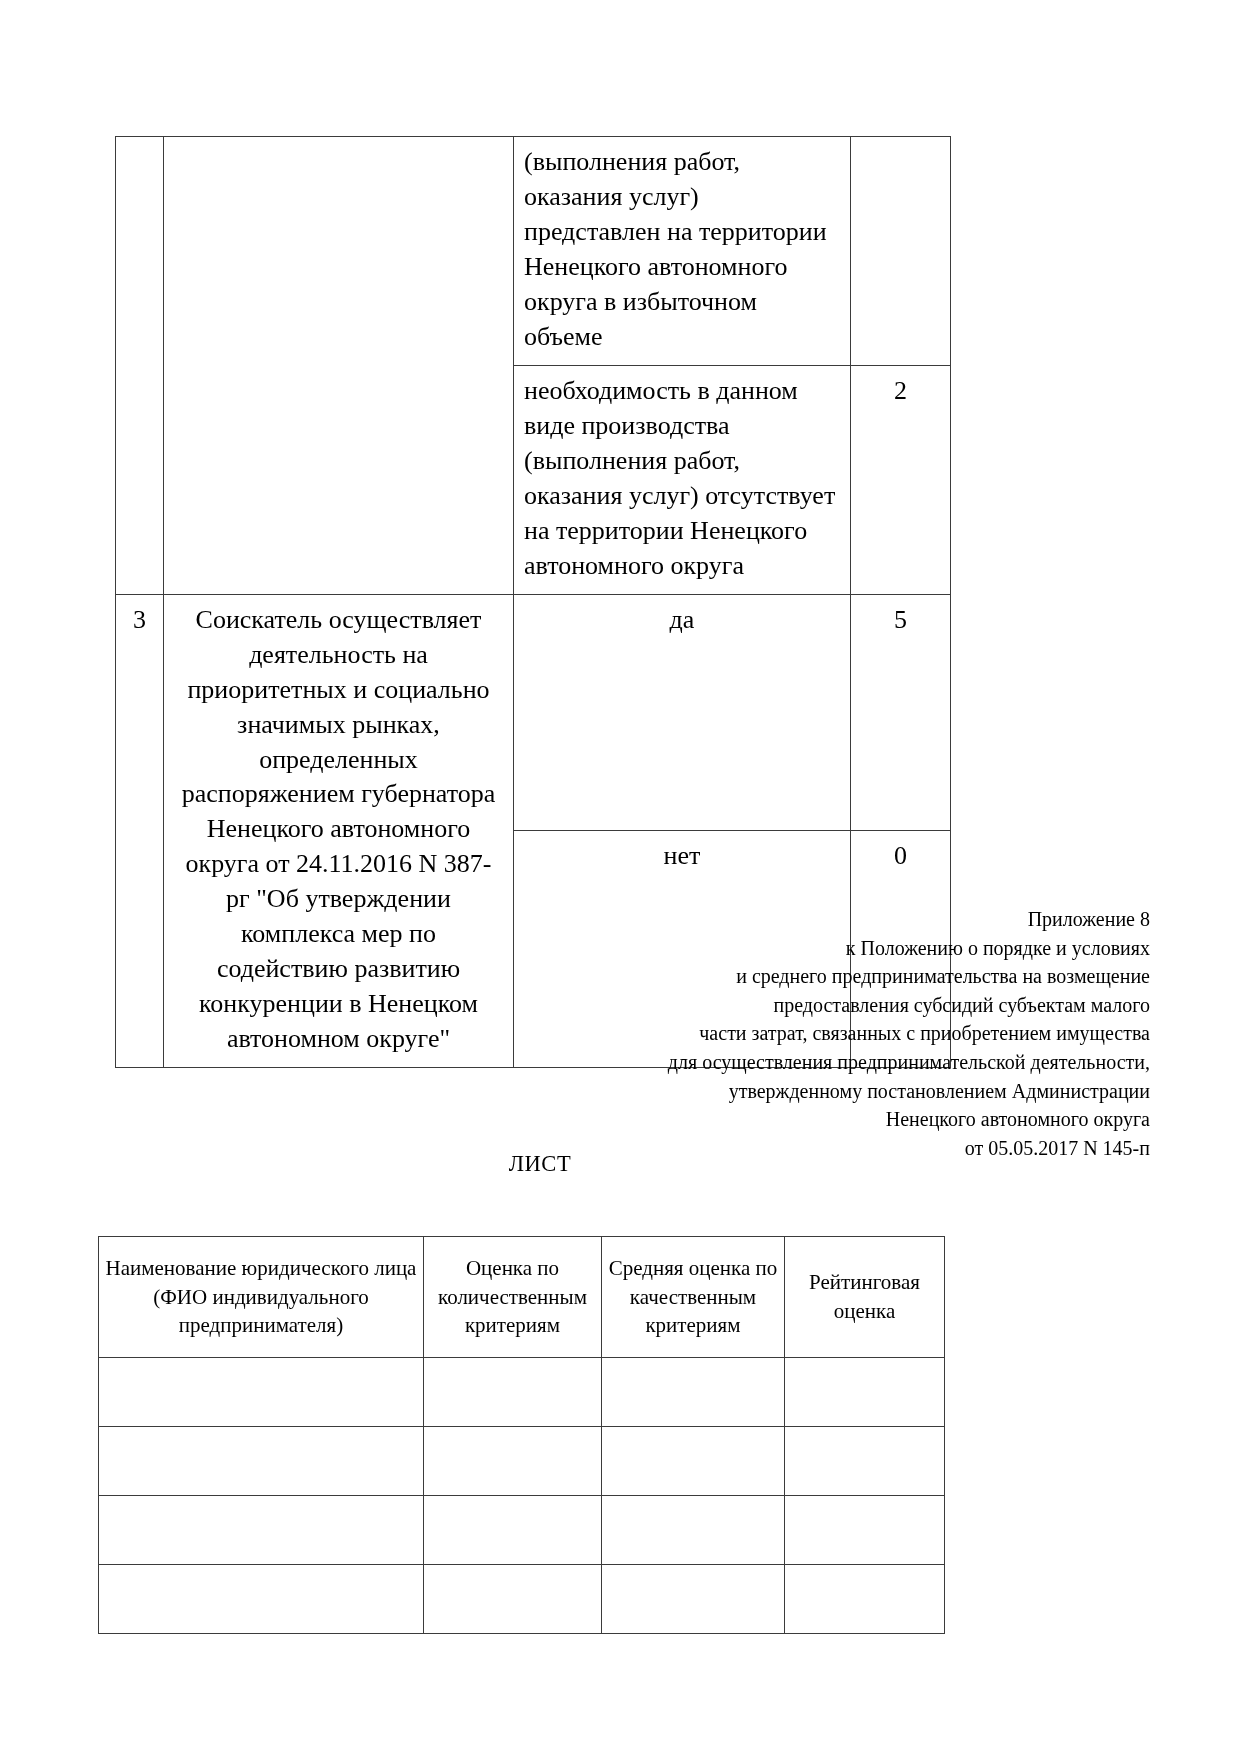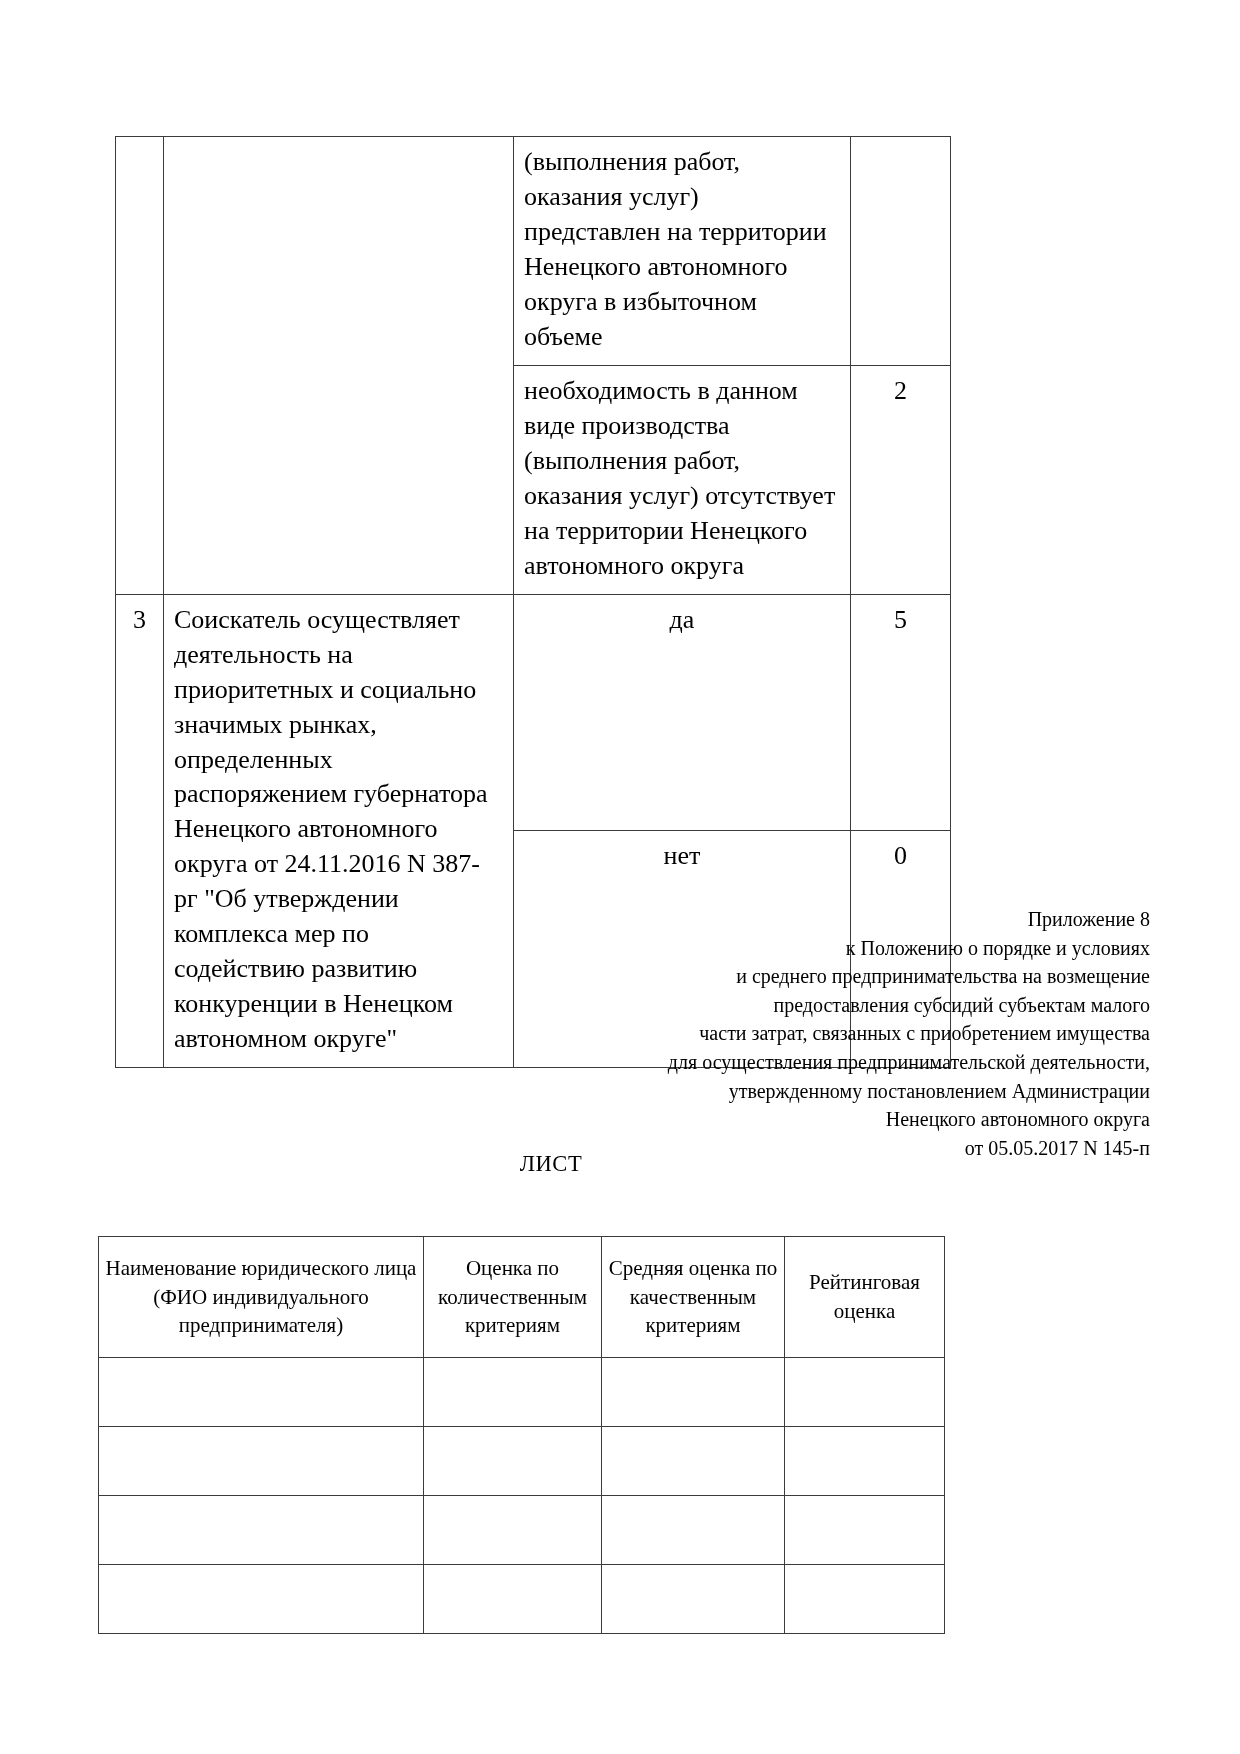--- a/index.html
+++ b/index.html
@@ -33,21 +33,21 @@
     table-layout: fixed;
   }
   .criteria-table td {
     border: 1.6px solid #3b3b3b;
     vertical-align: top;
     padding: 8px 10px 10px 10px;
     font-size: 26px;
     line-height: 1.345;
   }
   .col-num      { width: 48px;  text-align: center; }
-  .col-criterion{ width: 350px; text-align: left;   }
+  .col-criterion{ width: 350px; text-align: center;   }
   .col-cond     { width: 337px; text-align: left;   }
   .col-score    { width: 100px; text-align: center; }
 
   .cond-center { text-align: center; }
   .score-cell  { text-align: center; vertical-align: top; }
   .num-cell    { text-align: center; vertical-align: top; }
 
   
   .appendix-block {
     position: absolute;
@@ -62,21 +62,20 @@
 
   
   .doc-title {
     position: absolute;
     left: 0;
     top: 1148px;
     width: 1080px;
     text-align: center;
     font-size: 22.5px;
     line-height: 1.42;
-    padding-left: 11px;
   }
   .doc-title .line1 { letter-spacing: 0.5px; }
 
   
   .rating-table {
     position: absolute;
     left: 98px;
     top: 1236px;
     width: 846px;
     border-collapse: collapse;

